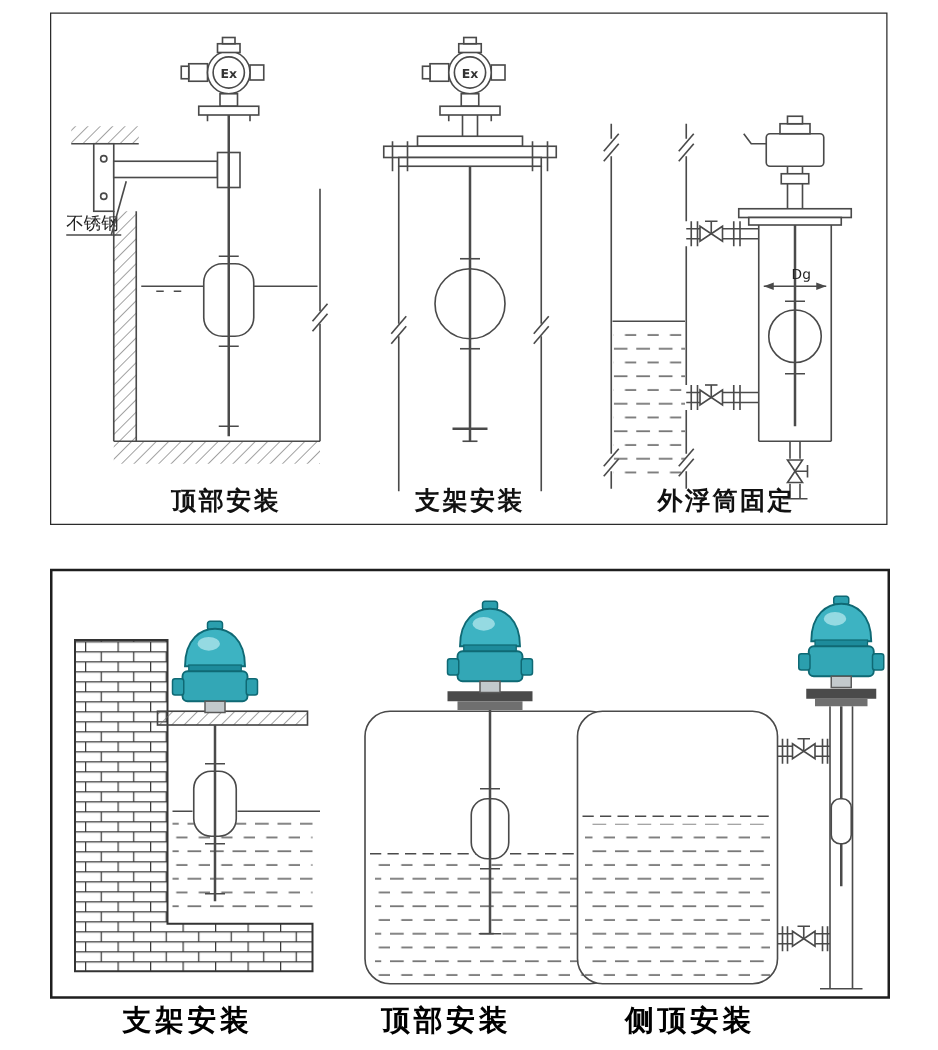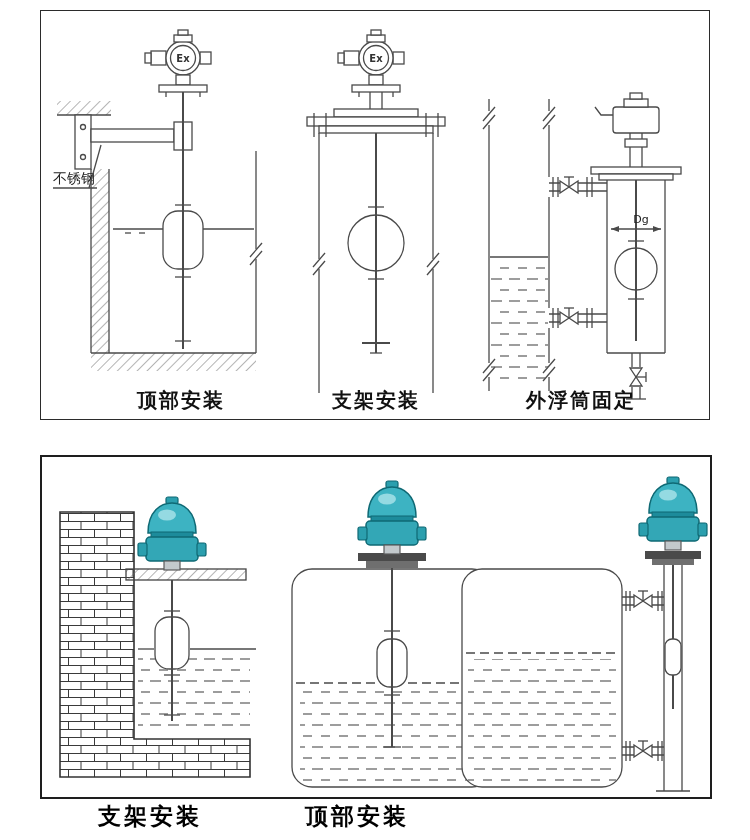--- a/index.html
+++ b/index.html
@@ -273,13 +273,14 @@
 
         <rect x="603" y="94" width="56" height="8" fill="#4a4a4a"></rect>
         <rect x="610" y="102" width="42" height="6" fill="#6f6f6f"></rect>
         <use href="#teal-head" x="631" y="26"></use>
       </g>
     </svg>
   </div>
 
   <div class="cap-bottom" style="left:150px">支架安装</div>
   <div class="cap-bottom" style="left:357px">顶部安装</div>
+  <div class="cap-bottom" style="left:552px">侧顶安装</div>
 </div>
 
 </body></html>

